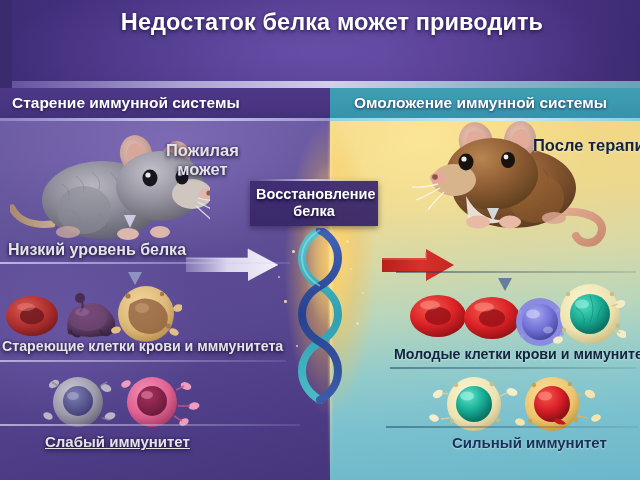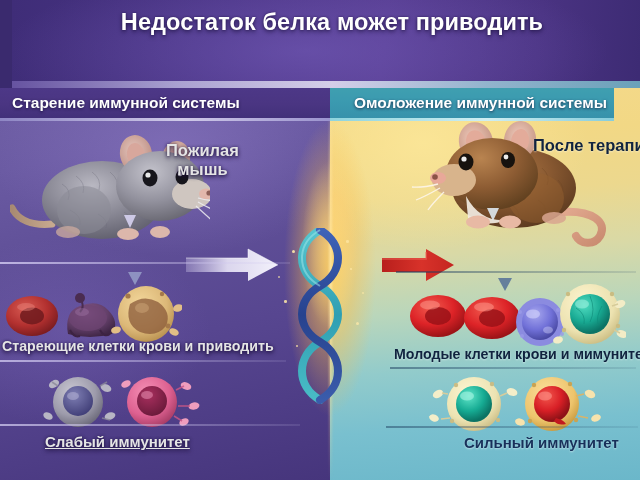--- a/index.html
+++ b/index.html
@@ -65,21 +65,21 @@
   
   .sec-head{
     position:absolute;top:88px;height:30px;z-index:42;
     display:flex;align-items:center;
   }
   #sec-head-left{
     left:0;width:330px;padding-left:12px;
     background:linear-gradient(180deg,#4d3887 0%,#4a3582 55%,#42307a 100%);
   }
   #sec-head-right{
-    left:330px;width:284px;padding-left:24px;
+    left:330px;width:310px;padding-left:24px;
     background:linear-gradient(180deg,#3f9fb0 0%,#3b9ab0 45%,#3792ab 100%);
   }
   #sec-head-left:after,#sec-head-right:after{
     content:"";position:absolute;left:0;right:0;bottom:-3px;height:3px;
   }
   #sec-head-left:after{background:linear-gradient(90deg,#8e86c4,#cfc9e8 55%,#9b93ce);}
   #sec-head-right:after{background:linear-gradient(90deg,#8ed4dd,#cfeef2 55%,#86cddb);}
   .sec-head span{
     font-size:15.5px;font-weight:bold;color:#fff;white-space:nowrap;
     text-shadow:0 1px 3px rgba(15,10,45,.7);
@@ -92,21 +92,21 @@
   .lbl.darker{color:#10233f;text-shadow:0 1px 2px rgba(255,255,255,.45);}
 
   #lbl-old-mouse{left:166px;top:141px;font-size:16.5px;line-height:19px;text-align:left;}
   #lbl-low-protein{left:8px;top:241px;font-size:16px;}
   #lbl-aged-cells{left:2px;top:338px;font-size:14.2px;}
   #lbl-weak-immunity{left:45px;top:433px;font-size:15px;text-decoration:underline;}
 
   #lbl-after-therapy{left:533px;top:136px;font-size:16.5px;}
   #lbl-normal-protein{left:404px;top:250px;font-size:15px;}
   #lbl-young-cells{left:394px;top:346px;font-size:14.2px;}
-  #lbl-strong-immunity{left:464px;top:434px;font-size:15px;}
+  #lbl-strong-immunity{left:452px;top:434px;font-size:15px;}
 
   
   #lbl-restore{
     position:absolute;left:250px;top:181px;width:128px;z-index:45;
     text-align:center;font-weight:bold;font-size:14.5px;line-height:17px;color:#fff;
     padding:5px 6px 6px;
     background:linear-gradient(180deg,rgba(63,44,114,.96) 0%,rgba(56,39,104,.96) 100%);
     text-shadow:0 2px 3px rgba(10,5,40,.9);
     box-shadow:0 2px 6px rgba(20,10,50,.45);
   }
@@ -607,29 +607,34 @@
   <div class="rule" id="rule-r2"></div>
   <div class="rule" id="rule-r3"></div>
 
   <div class="ptr" id="ptr-l-a"></div>
   <div class="ptr" id="ptr-l-b"></div>
   <div class="ptr" id="ptr-r-a"></div>
   <div class="ptr" id="ptr-r-b"></div>
 
   <div class="lbl light" id="lbl-old-mouse">
     <div>Пожилая</div>
-    <div style="text-align:center;">мышь</div>
+    <div style="text-align:center;">может</div>
   </div>
-  <div class="lbl light" id="lbl-aged-cells">Стареющие клетки крови и приводить</div>
+  <div class="lbl light" id="lbl-low-protein">Низкий уровень белка</div>
+  <div class="lbl light" id="lbl-aged-cells">Стареющие клетки крови и мммунитета</div>
   <div class="lbl light" id="lbl-weak-immunity">Слабый иммунитет</div>
 
   <div class="lbl darker" id="lbl-after-therapy">После терапии</div>
   <div class="lbl darker" id="lbl-young-cells">Молодые клетки крови и мимунитета</div>
   <div class="lbl dark" id="lbl-strong-immunity">Сильный иммунитет</div>
 
+  <div id="lbl-restore">
+    <div>Восстановление</div>
+    <div>белка</div>
+  </div>
 
   <div class="sec-head" id="sec-head-left">
     <span>Старение иммунной системы</span>
   </div>
   <div class="sec-head" id="sec-head-right">
     <span>Омоложение иммунной системы</span>
   </div>
 
   <div class="title-band">
     <div class="title-line" id="title1">Недостаток белка может приводить</div>

